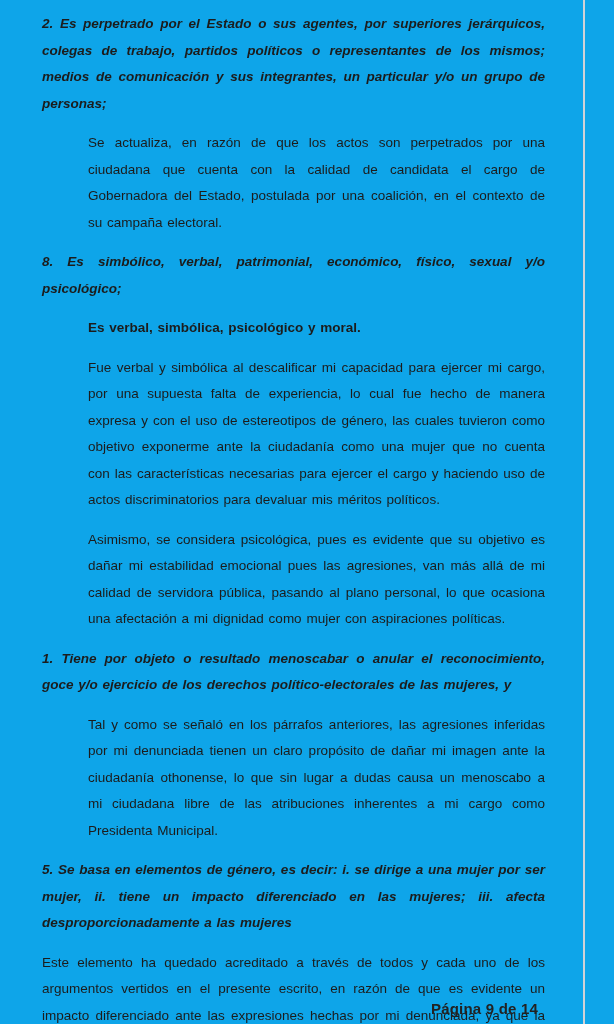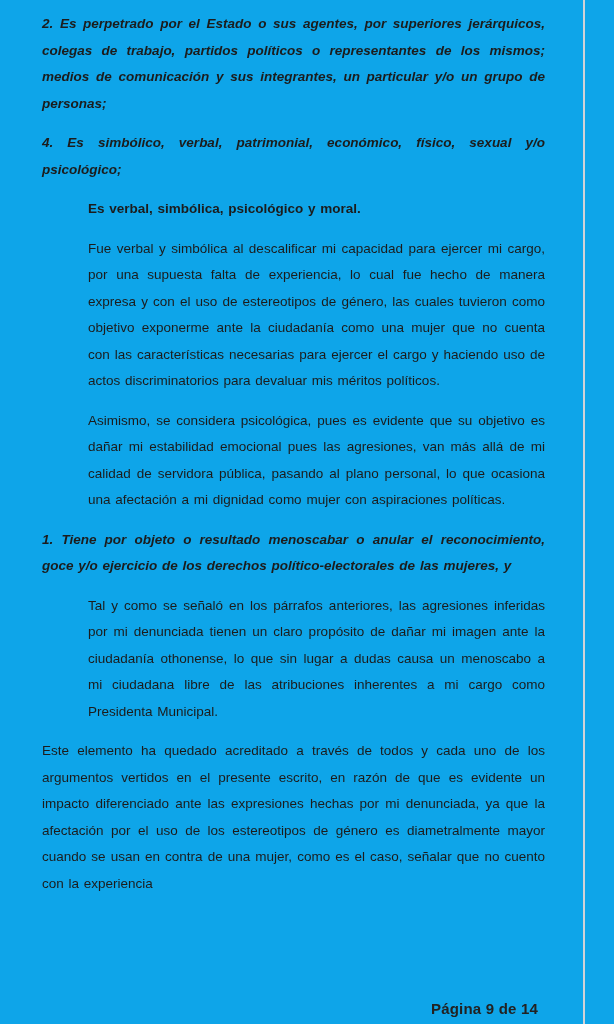--- a/index.html
+++ b/index.html
@@ -55,33 +55,35 @@
     background: #d2d2d6;
   }
 </style>
 </head>
 <body>
 
 <div class="page">
   <div class="content">
     <div class="block heading">2. Es perpetrado por el Estado o sus agentes, por superiores jerárquicos, colegas de trabajo, partidos políticos o representantes de los mismos; medios de comunicación y sus integrantes, un particular y/o un grupo de personas;</div>
 
+    <div class="block indent">Se actualiza, en razón de que los actos son perpetrados por una ciudadana que cuenta con la calidad de candidata el cargo de Gobernadora del Estado, postulada por una coalición, en el contexto de su campaña electoral.</div>
 
-    <div class="block heading">4. Es simbólico, verbal, patrimonial, económico, físico, sexual y/o psicológico;</div>
+    <div class="block heading">8. Es simbólico, verbal, patrimonial, económico, físico, sexual y/o psicológico;</div>
 
     <div class="block indent bold">Es verbal, simbólica, psicológico y moral.</div>
 
     <div class="block indent">Fue verbal y simbólica al descalificar mi capacidad para ejercer mi cargo, por una supuesta falta de experiencia, lo cual fue hecho de manera expresa y con el uso de estereotipos de género, las cuales tuvieron como objetivo exponerme ante la ciudadanía como una mujer que no cuenta con las características necesarias para ejercer el cargo y haciendo uso de actos discriminatorios para devaluar mis méritos políticos.</div>
 
     <div class="block indent">Asimismo, se considera psicológica, pues es evidente que su objetivo es dañar mi estabilidad emocional pues las agresiones, van más allá de mi calidad de servidora pública, pasando al plano personal, lo que ocasiona una afectación a mi dignidad como mujer con aspiraciones políticas.</div>
 
     <div class="block heading">1. Tiene por objeto o resultado menoscabar o anular el reconocimiento, goce y/o ejercicio de los derechos político-electorales de las mujeres, y</div>
 
     <div class="block indent">Tal y como se señaló en los párrafos anteriores, las agresiones inferidas por mi denunciada tienen un claro propósito de dañar mi imagen ante la ciudadanía othonense, lo que sin lugar a dudas causa un menoscabo a mi ciudadana libre de las atribuciones inherentes a mi cargo como Presidenta Municipal.</div>
 
+    <div class="block heading">5. Se basa en elementos de género, es decir: i. se dirige a una mujer por ser mujer, ii. tiene un impacto diferenciado en las mujeres; iii. afecta desproporcionadamente a las mujeres</div>
 
     <div class="block">Este elemento ha quedado acreditado a través de todos y cada uno de los argumentos vertidos en el presente escrito, en razón de que es evidente un impacto diferenciado ante las expresiones hechas por mi denunciada, ya que la afectación por el uso de los estereotipos de género es diametralmente mayor cuando se usan en contra de una mujer, como es el caso, señalar que no cuento con la experiencia</div>
   </div>
 
   <div class="footer">Página 9 de 14</div>
 
   <div class="scan-edge"></div>
 </div>
 
 </body></html>

